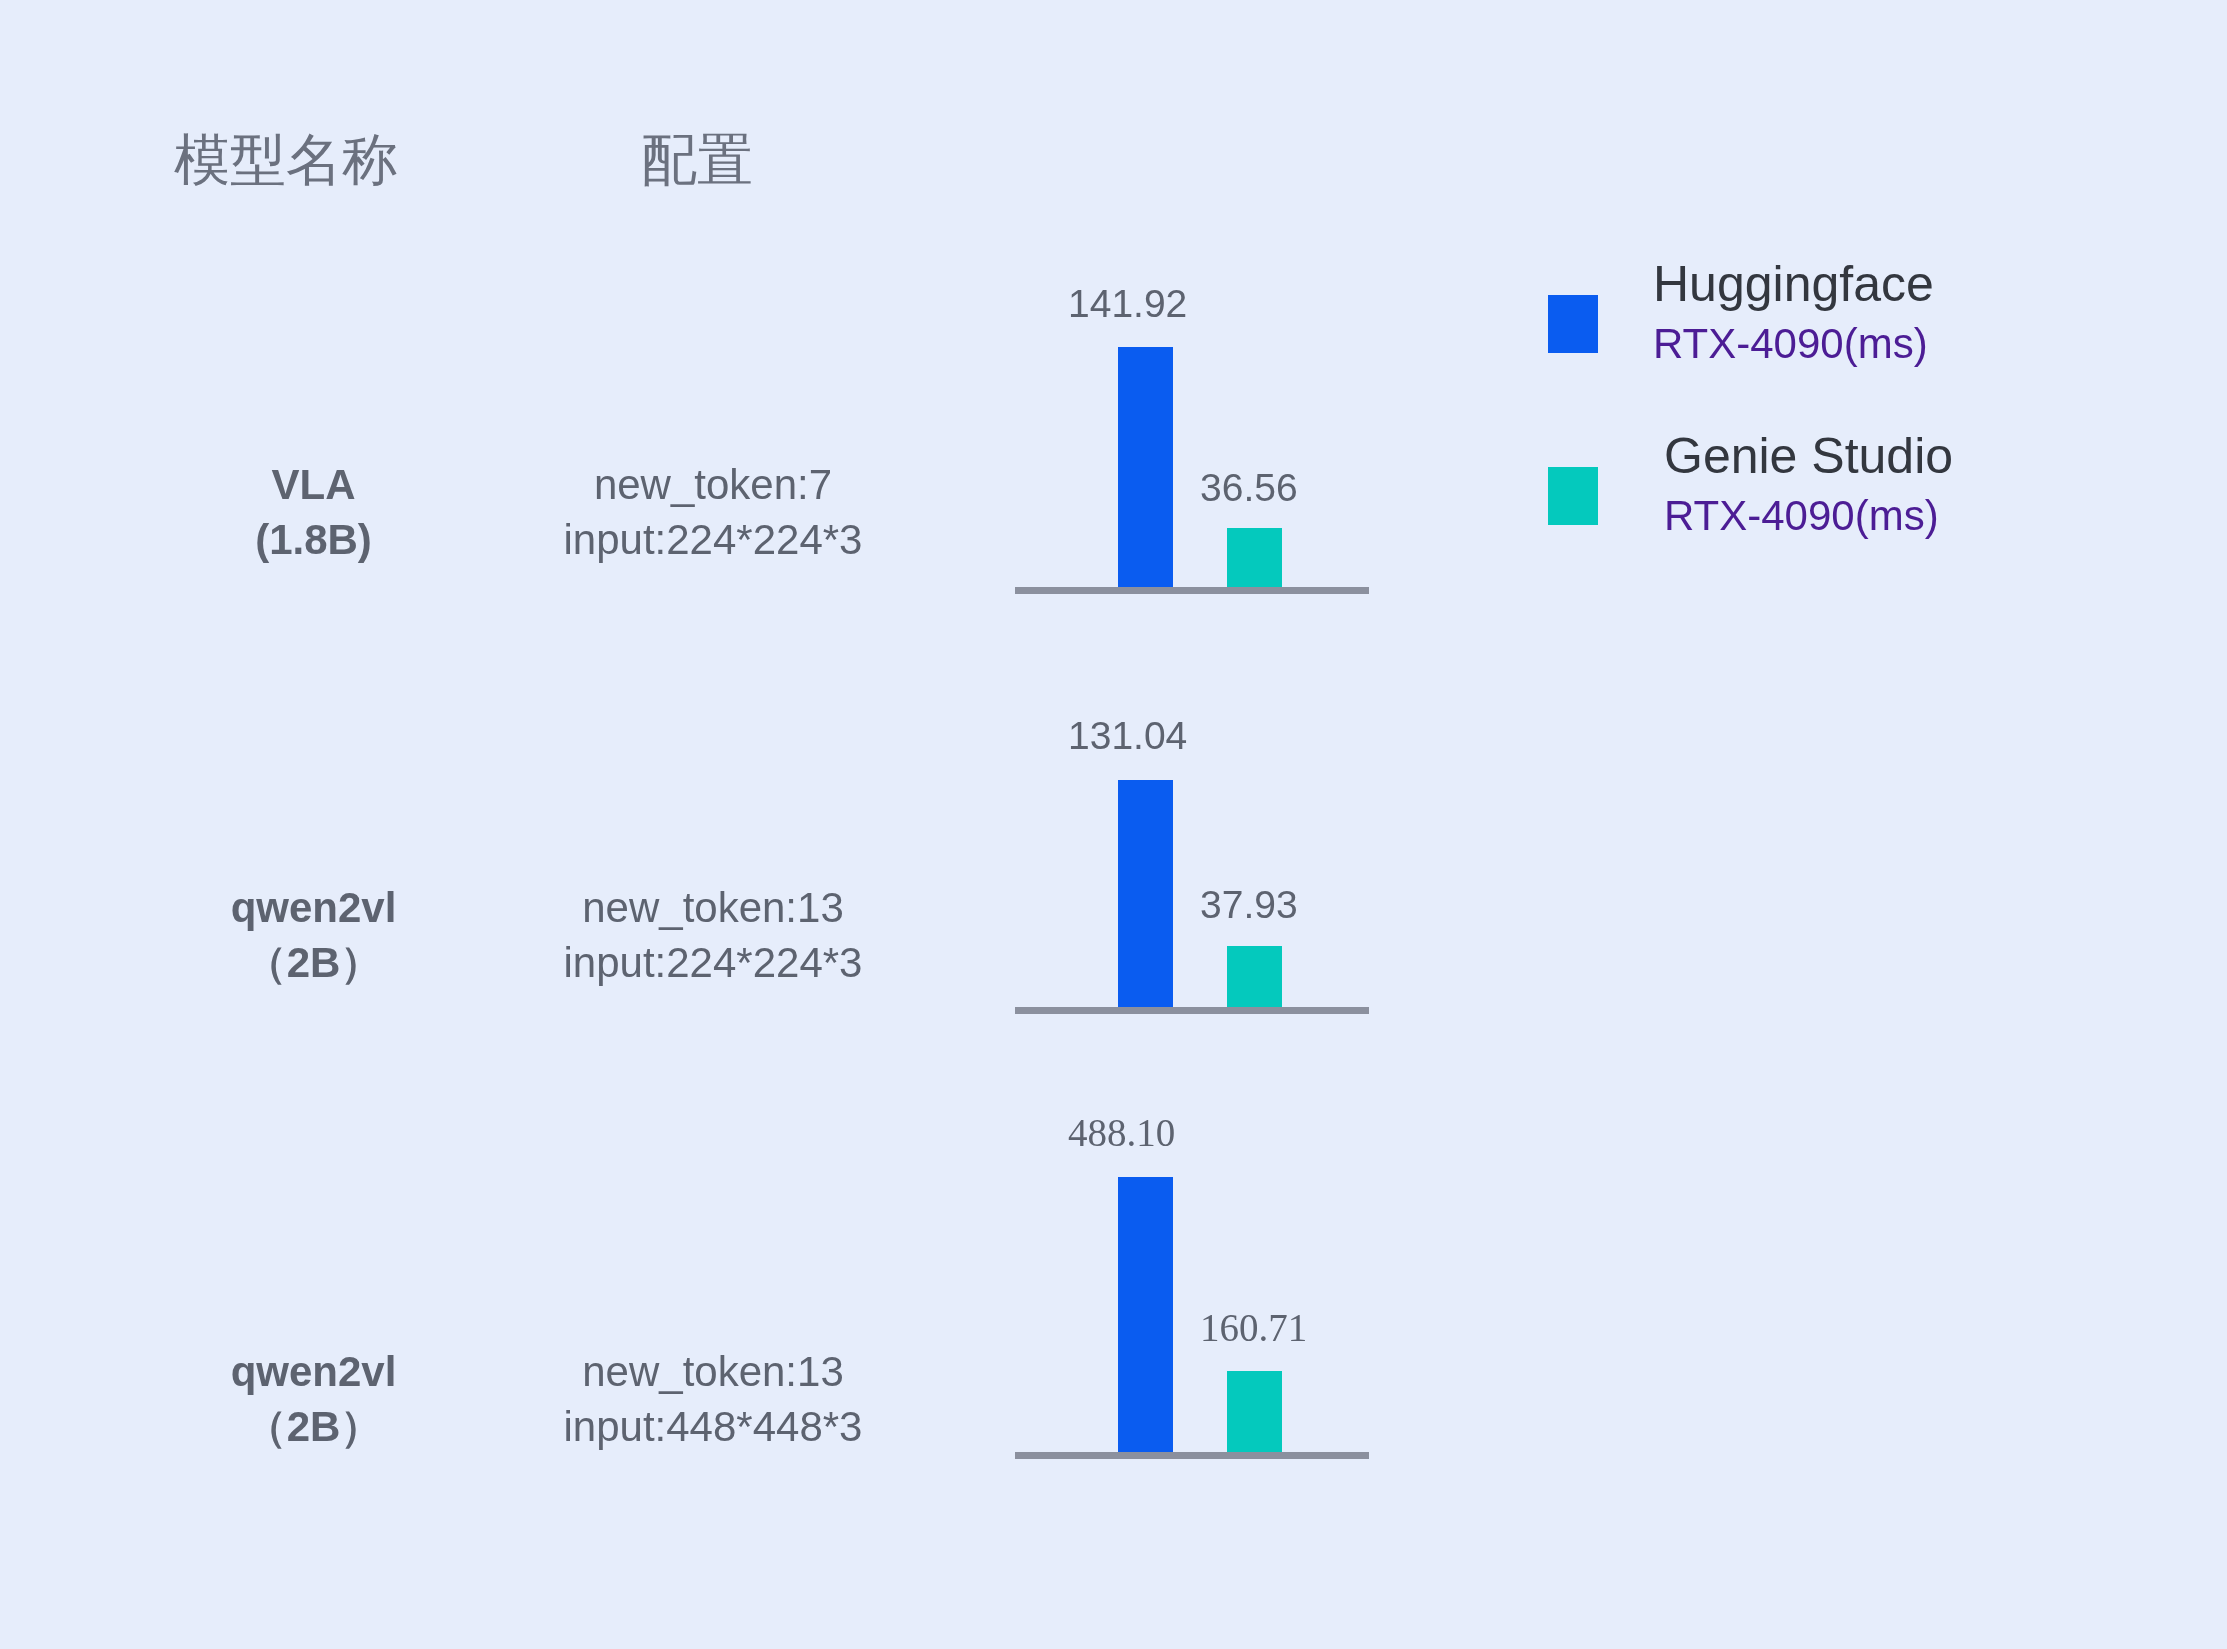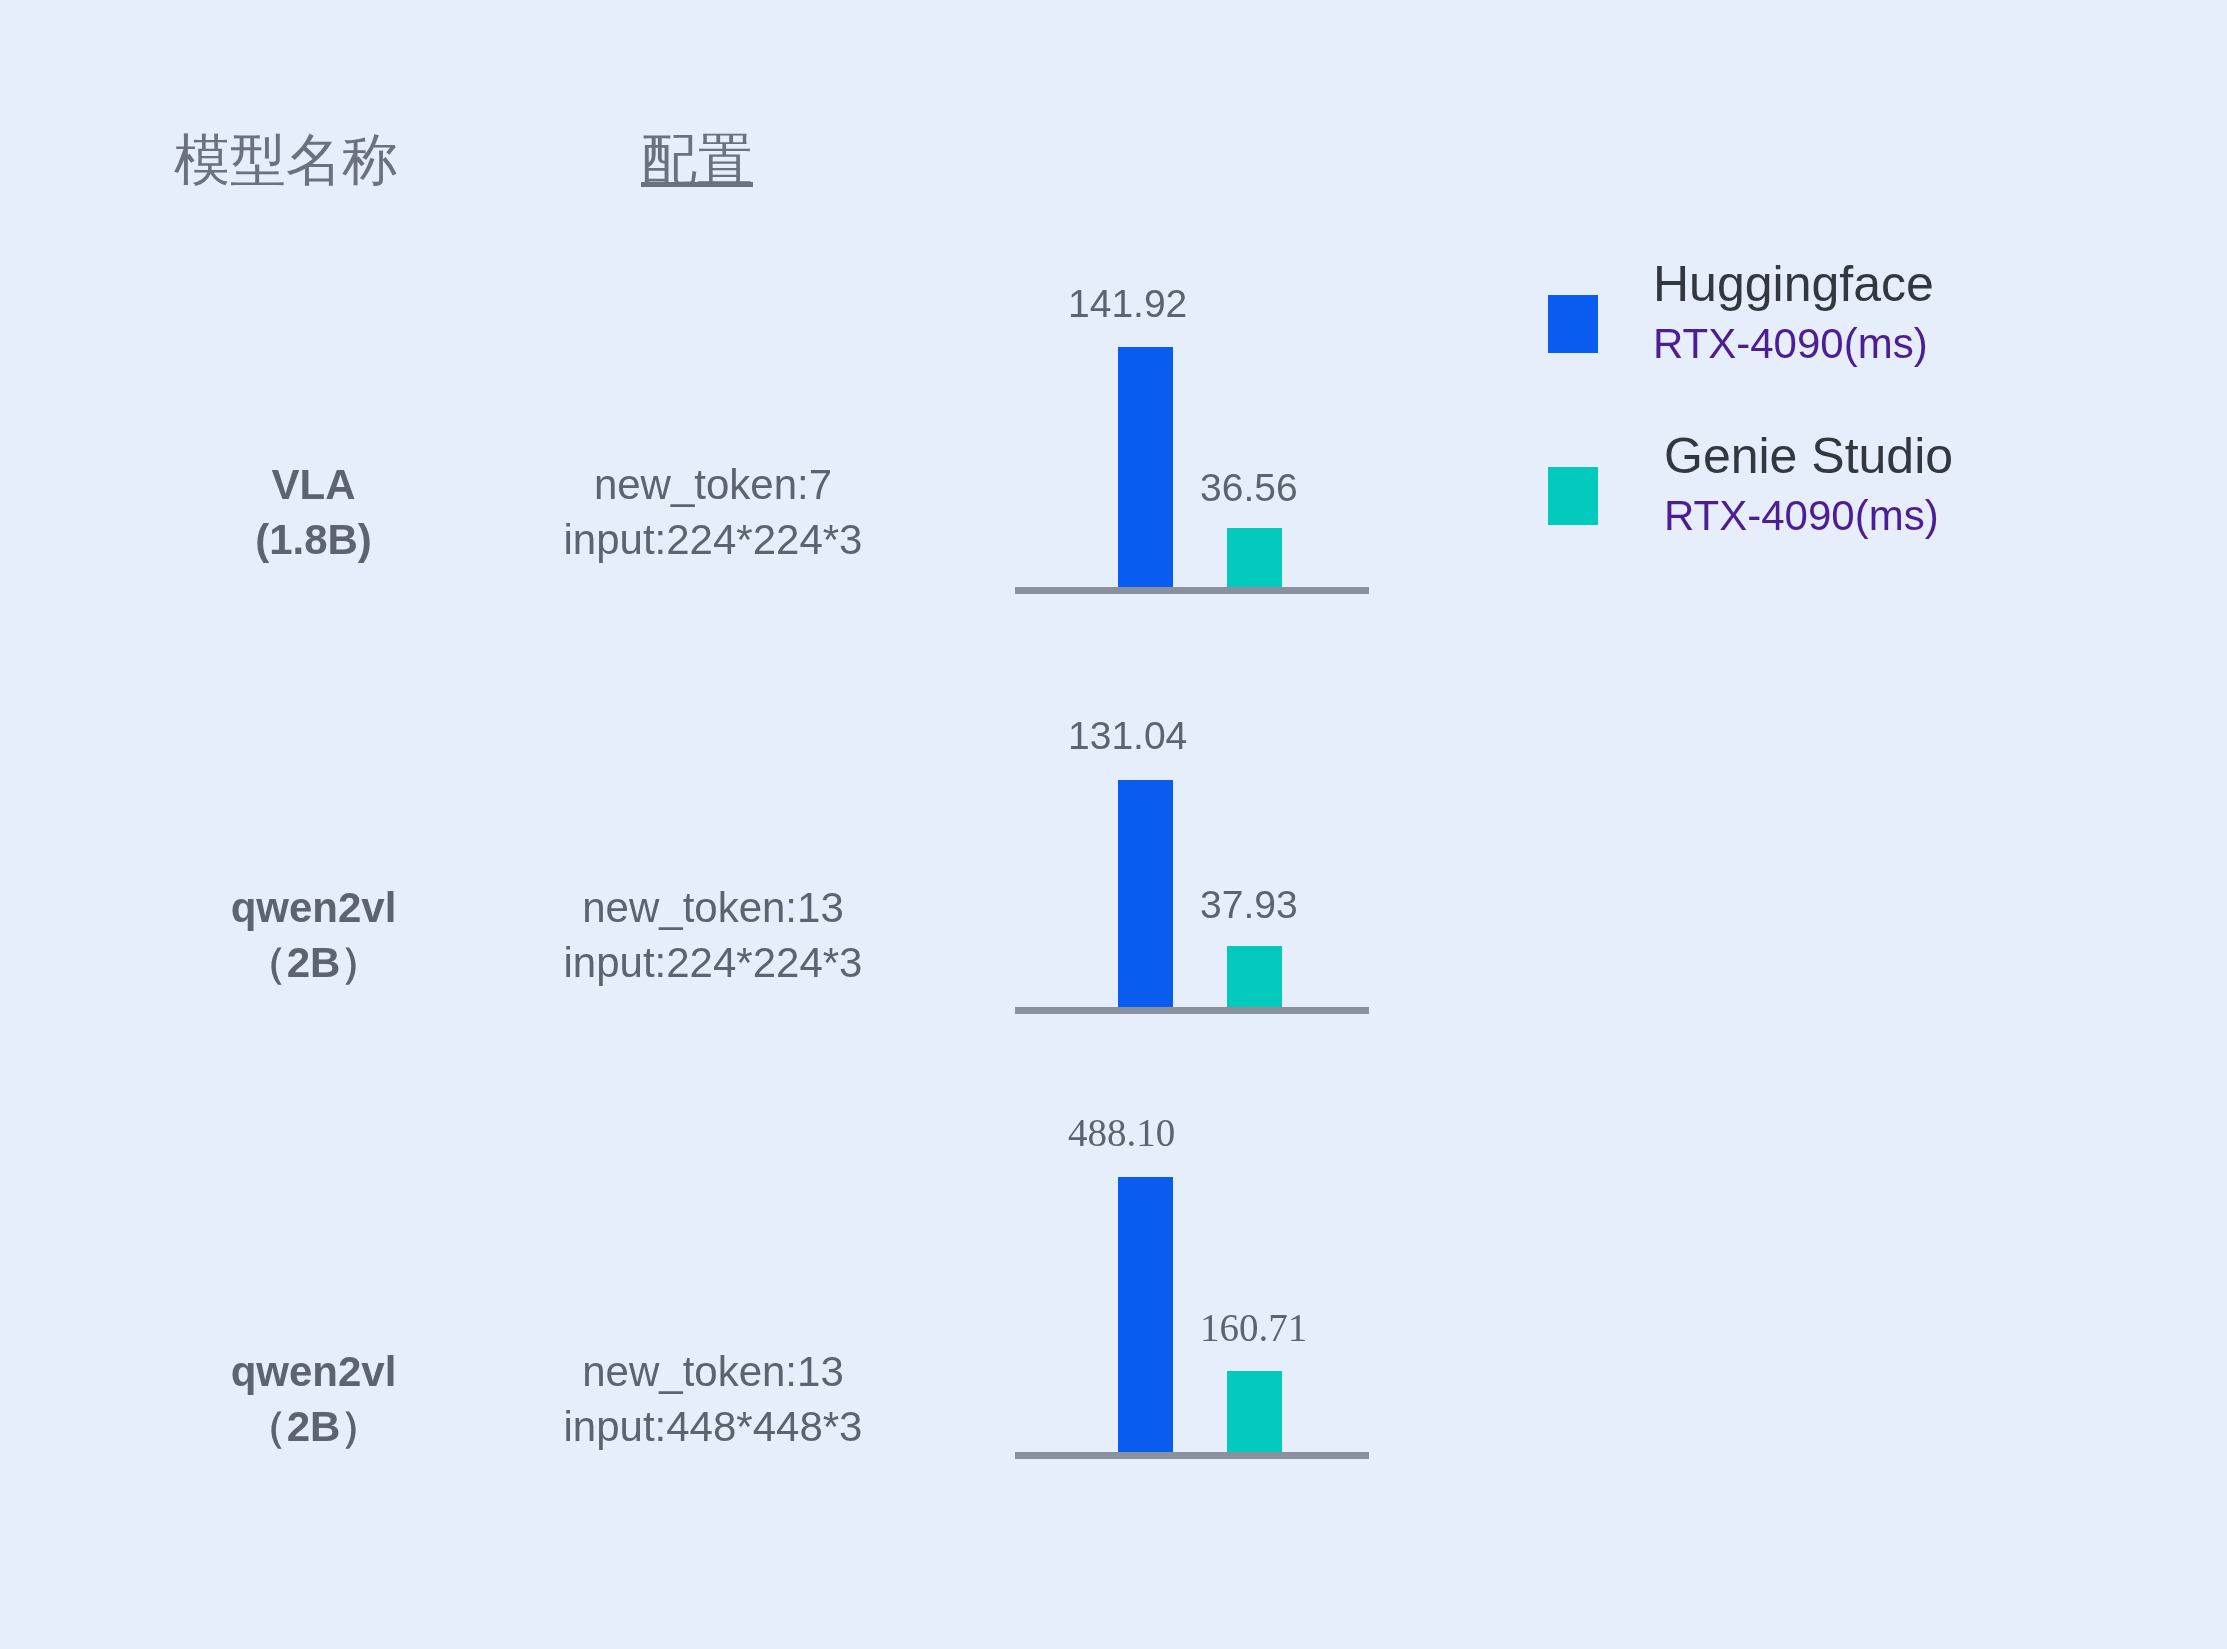--- a/index.html
+++ b/index.html
@@ -26,21 +26,21 @@
   
   .col-header {
     position: absolute;
     color: #6b717f;
     font-size: 56px;
     line-height: 1;
     font-weight: 400;
     white-space: nowrap;
   }
   #header-model-name { left: 174px; top: 132px; }
-  #header-config     { left: 641px; top: 132px; text-decoration: underline; }
+  #header-config     { left: 641px; top: 132px; }
 
   
   .row {
     position: absolute;
     left: 0;
     width: 2227px;
   }
   .row-1 { top: 337px;  height: 392px; }
   .row-2 { top: 760px;  height: 392px; }
   .row-3 { top: 1176px; height: 439px; }

